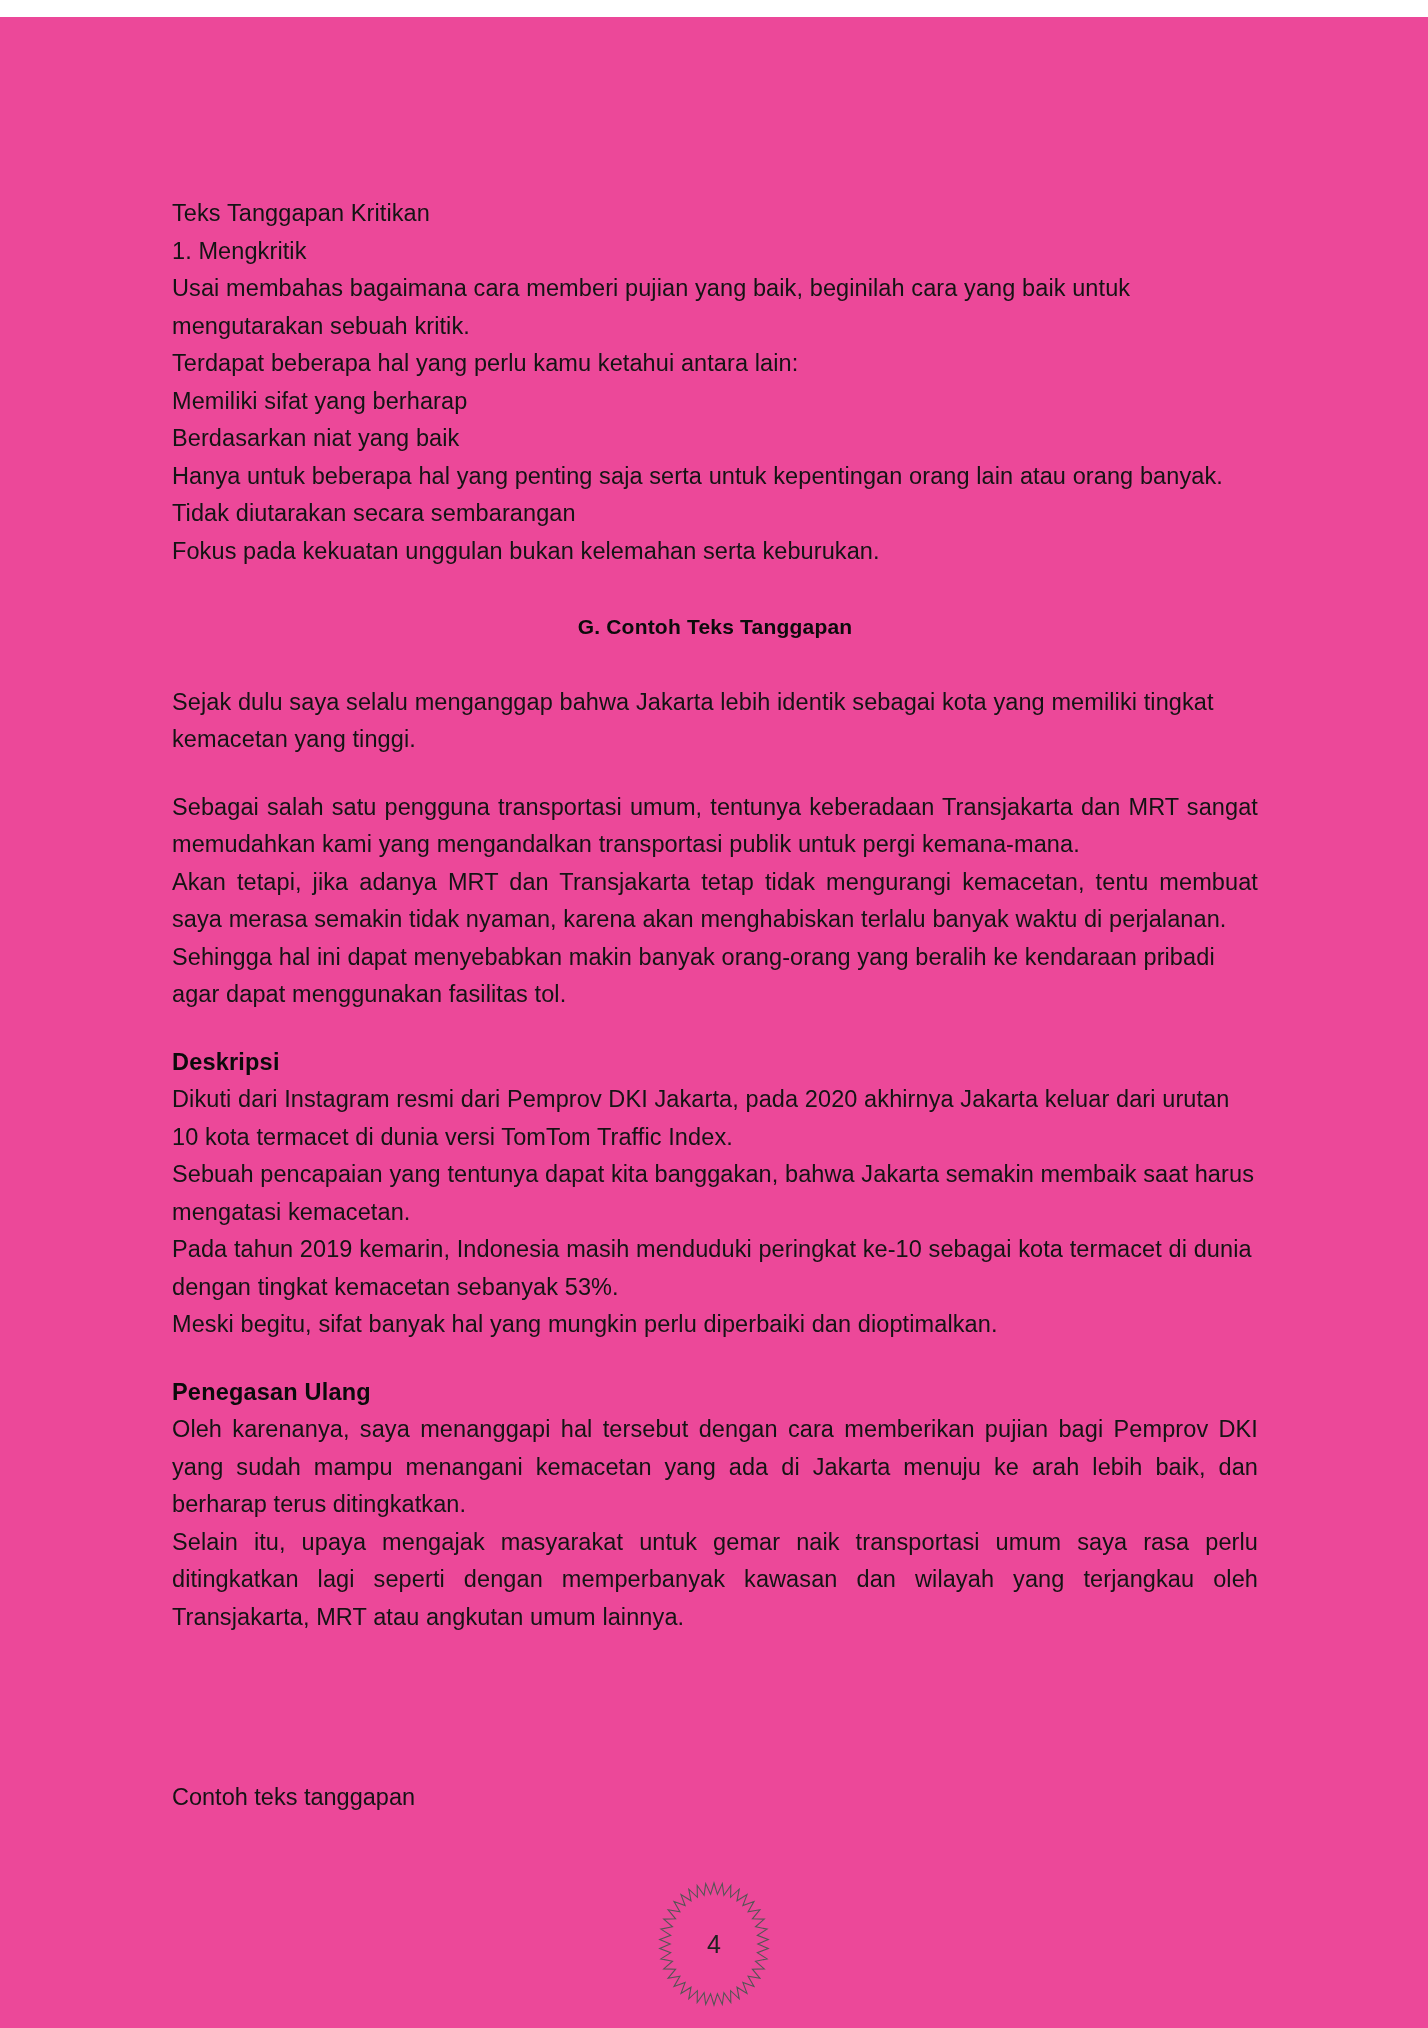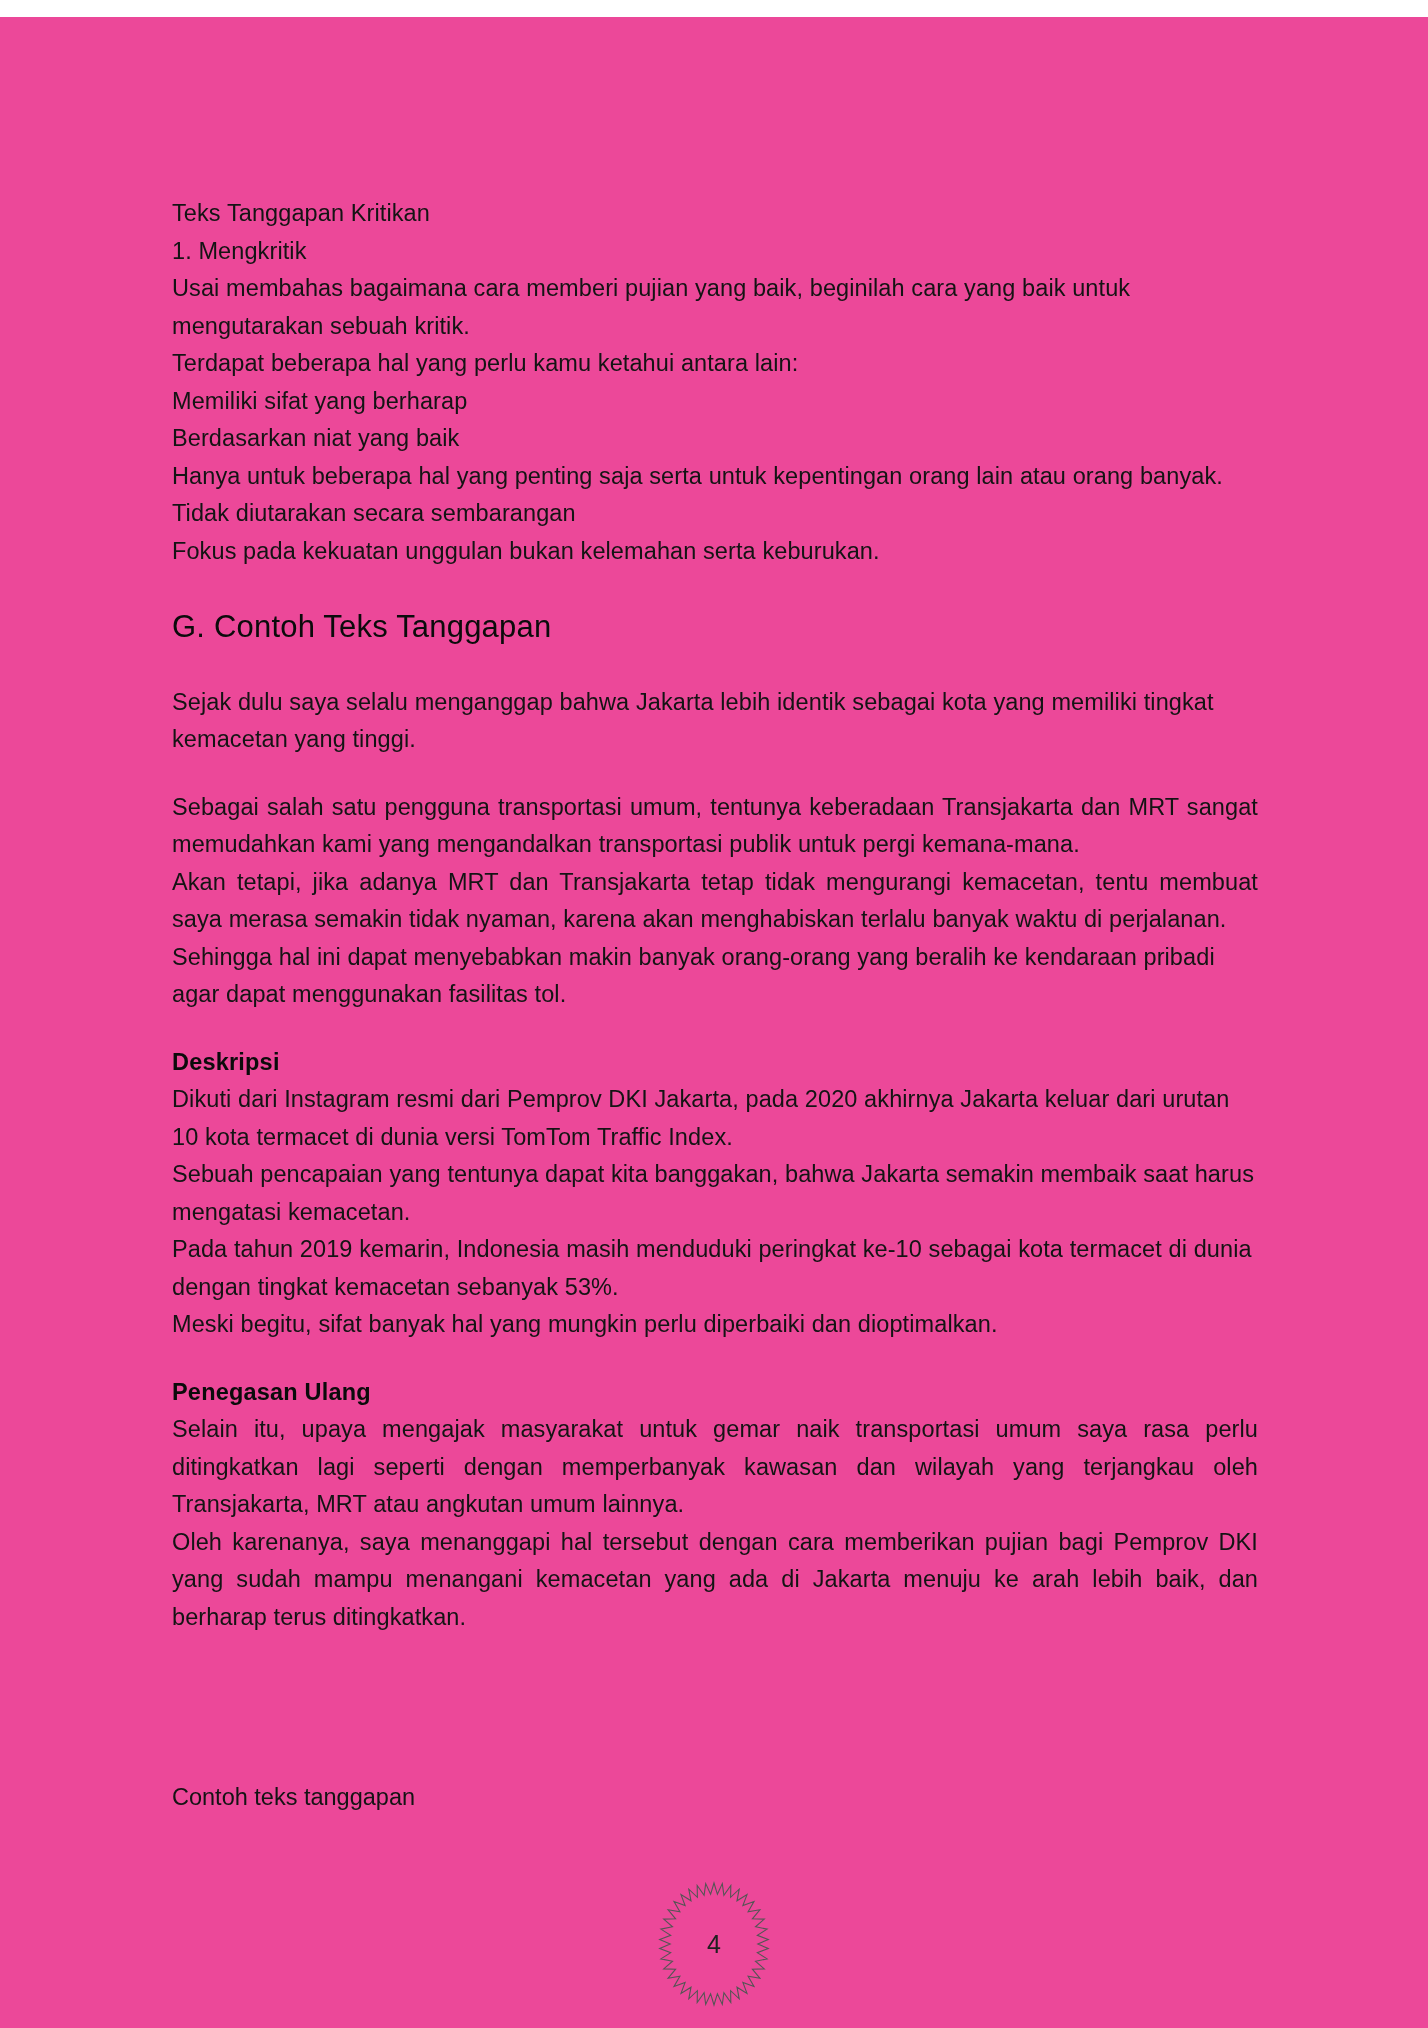--- a/index.html
+++ b/index.html
@@ -38,25 +38,26 @@
     line-height: 37.5px;
     letter-spacing: 0.1px;
     color: #141414;
     margin: 0;
   }
   .para.justify {
     text-align: justify;
     text-justify: inter-word;
   }
   .heading {
-    font-size: 31px;
+    font-size: 21px;
     line-height: 37.5px;
-    font-weight: normal;
+    font-weight: bold;
     color: #0b0b0b;
     letter-spacing: 0.2px;
+    text-align: center;
   }
   .subheading {
     font-size: 23.5px;
     line-height: 37.5px;
     font-weight: bold;
     color: #0b0b0b;
     letter-spacing: 0.2px;
   }
   .gap-md { height: 30px; }
   .gap-lg { height: 38px; }
@@ -142,23 +143,23 @@
 
     <p class="para">Dikuti dari Instagram resmi dari Pemprov DKI Jakarta, pada 2020 akhirnya Jakarta keluar dari urutan 10 kota termacet di dunia versi TomTom Traffic Index.</p>
     <p class="para">Sebuah pencapaian yang tentunya dapat kita banggakan, bahwa Jakarta semakin membaik saat harus mengatasi kemacetan.</p>
     <p class="para">Pada tahun 2019 kemarin, Indonesia masih menduduki peringkat ke-10 sebagai kota termacet di dunia dengan tingkat kemacetan sebanyak 53%.</p>
     <p class="para">Meski begitu, sifat banyak hal yang mungkin perlu diperbaiki dan dioptimalkan.</p>
 
     <div class="gap-md"></div>
 
     <div class="subheading">Penegasan Ulang</div>
 
+    <p class="para justify">Oleh karenanya, saya menanggapi hal tersebut dengan cara memberikan pujian bagi Pemprov DKI yang sudah mampu menangani kemacetan yang ada di Jakarta menuju ke arah lebih baik, dan berharap terus ditingkatkan.</p>
+
     <p class="para justify">Selain itu, upaya mengajak masyarakat untuk gemar naik transportasi umum saya rasa perlu ditingkatkan lagi seperti dengan memperbanyak kawasan dan wilayah yang terjangkau oleh Transjakarta, MRT atau angkutan umum lainnya.</p>
-
-    <p class="para justify">Oleh karenanya, saya menanggapi hal tersebut dengan cara memberikan pujian bagi Pemprov DKI yang sudah mampu menangani kemacetan yang ada di Jakarta menuju ke arah lebih baik, dan berharap terus ditingkatkan.</p>
 
   </div>
 
   <div class="caption-block">
     <div class="caption">Contoh teks tanggapan</div>
   </div>
 
   <div class="page-badge">
     <svg width="130" height="130" viewBox="0 0 130 130">
       <polygon id="burst" fill="none" stroke="#555555" stroke-width="1.1" points="65,4 68.4,15.3 73.3,4.6 74.9,16.3 81.8,6.5 81.6,18.3 90.2,10.2 88,21.8 98,15.6

